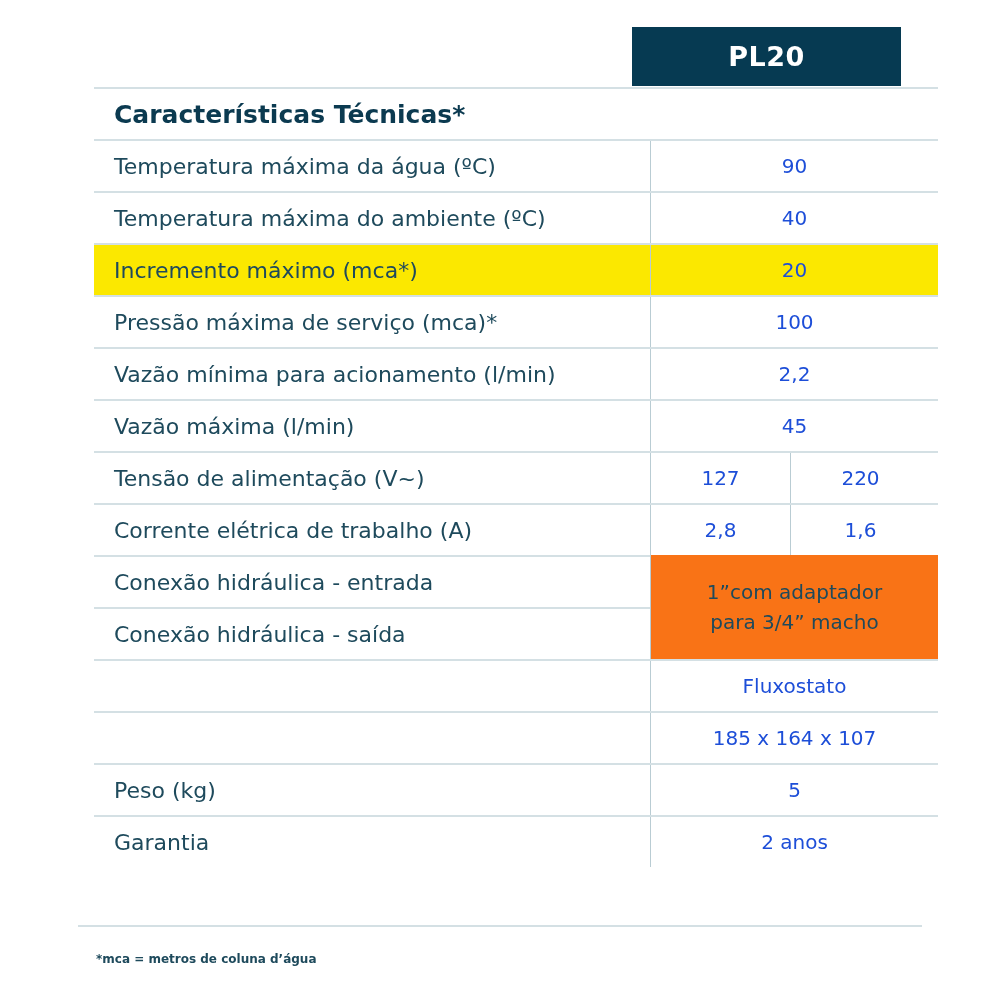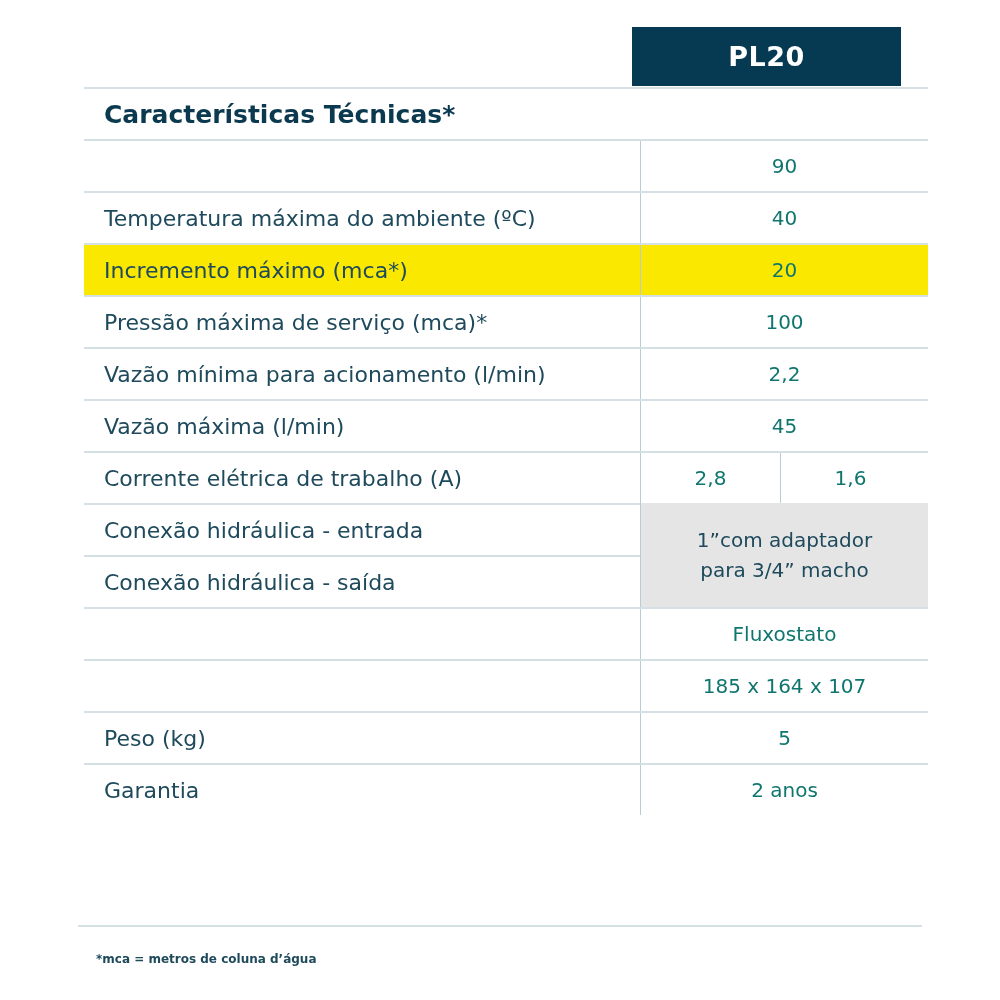--- a/index.html
+++ b/index.html
@@ -1,44 +1,45 @@
 <!DOCTYPE html>
 <html><head>
 <meta charset="utf-8">
 <style>
   html, body { margin:0; padding:0; background:#ffffff; }
   body { width:1000px; height:1000px; position:relative; font-family:"DejaVu Sans", sans-serif; color:#1e4a5c; overflow:hidden; }
   .header-box { position:absolute; left:632px; top:27px; width:269px; height:59px; background:#063a52; color:#ffffff; font-weight:bold; font-size:27px; display:flex; align-items:center; justify-content:center; letter-spacing:0.5px; }
-  .table { position:absolute; left:84px; top:87px; width:844px; }
+  .table { position:absolute; left:94px; top:87px; width:844px; }
   .row { position:relative; height:52px; border-top:2px solid #d4e0e4; display:flex; align-items:center; box-sizing:border-box; }
   .row.title { height:52px; }
   .row.hl { background:#fbe800;padding-left:40px; }
   .label { position:absolute; left:20px; font-size:22px; color:#1e4a5c; white-space:nowrap; }
   .title .label { font-weight:bold; font-size:25px; color:#0b3a50; }
-  .val { position:absolute; left:556px; width:288px; text-align:center; font-size:20px; color:#0f766e; top:0; bottom:0; display:flex; align-items:center; justify-content:center; border-left:1.5px solid #b9ccd3; box-sizing:border-box; }
+  .val { position:absolute; left:556px; width:288px; text-align:center; font-size:20px; color:#1d4ed8; top:0; bottom:0; display:flex; align-items:center; justify-content:center; border-left:1.5px solid #b9ccd3; box-sizing:border-box; }
   .val.split { display:block; }
   .half { position:absolute; top:0; bottom:0; width:139px; display:flex; align-items:center; justify-content:center; }
   .half.a { left:0; }
   .half.b { left:139px; border-left:1.5px solid #b9ccd3; }
-  .merged { position:absolute; left:556px; width:288px; height:104px; display:flex; flex-direction:column; align-items:center; justify-content:center; font-size:20px; color:#1e4a5c; line-height:30px; border-left:1.5px solid #b9ccd3; box-sizing:border-box; z-index:2; background:#e5e5e5; }
+  .merged { position:absolute; left:556px; width:288px; height:104px; display:flex; flex-direction:column; align-items:center; justify-content:center; font-size:20px; color:#1e4a5c; line-height:30px; border-left:1.5px solid #b9ccd3; box-sizing:border-box; z-index:2; background:#f97316; }
   .bottom-line { position:absolute; left:78px; top:925px; width:844px; border-top:2px solid #d4e0e4; }
   .footnote { position:absolute; left:96px; top:952px; font-size:12px; font-weight:bold; color:#1e4a5c; }
 </style>
 </head>
 <body>
 
 <div class="header-box">
     <span>PL20</span>
   </div>
 
 <div class="table">
   <div class="row title">
     <span class="label">Características Técnicas*</span>
   </div>
   <div class="row">
+      <span class="label">Temperatura máxima da água (ºC)</span>
       <span class="val">90</span>
     </div>
   <div class="row">
       <span class="label">Temperatura máxima do ambiente (ºC)</span>
       <span class="val">40</span>
     </div>
   <div class="row hl">
       <span class="label">Incremento máximo (mca*)</span>
       <span class="val">20</span>
     </div>
@@ -46,20 +47,27 @@
       <span class="label">Pressão máxima de serviço (mca)*</span>
       <span class="val">100</span>
     </div>
   <div class="row">
       <span class="label">Vazão mínima para acionamento (l/min)</span>
       <span class="val">2,2</span>
     </div>
   <div class="row">
       <span class="label">Vazão máxima (l/min)</span>
       <span class="val">45</span>
+    </div>
+  <div class="row">
+      <span class="label">Tensão de alimentação (V~)</span>
+    <span class="val split">
+        <span class="half a">127</span>
+        <span class="half b">220</span>
+      </span>
     </div>
   <div class="row">
       <span class="label">Corrente elétrica de trabalho (A)</span>
     <span class="val split">
         <span class="half a">2,8</span>
         <span class="half b">1,6</span>
       </span>
     </div>
   <div class="row">
       <span class="label">Conexão hidráulica - entrada</span>

